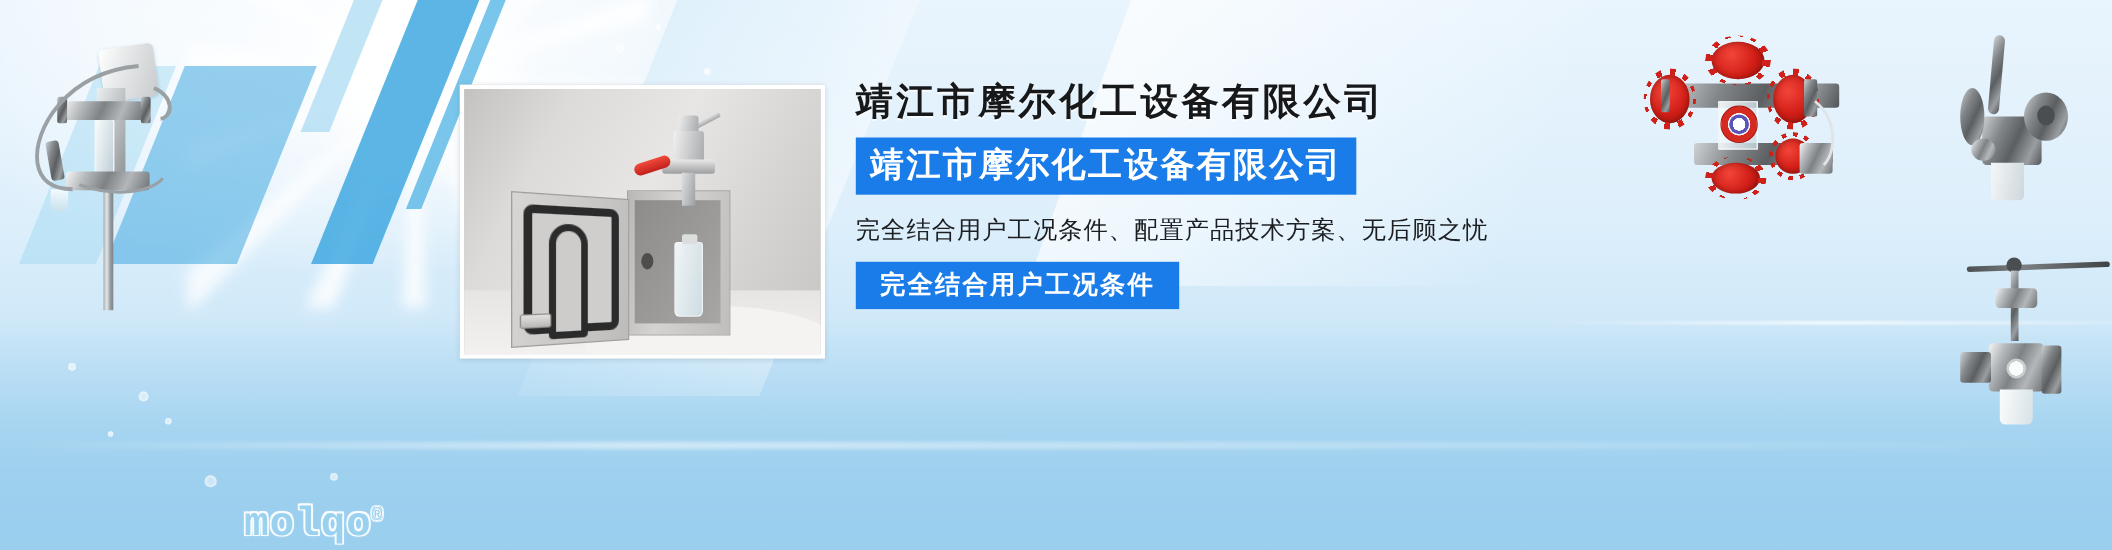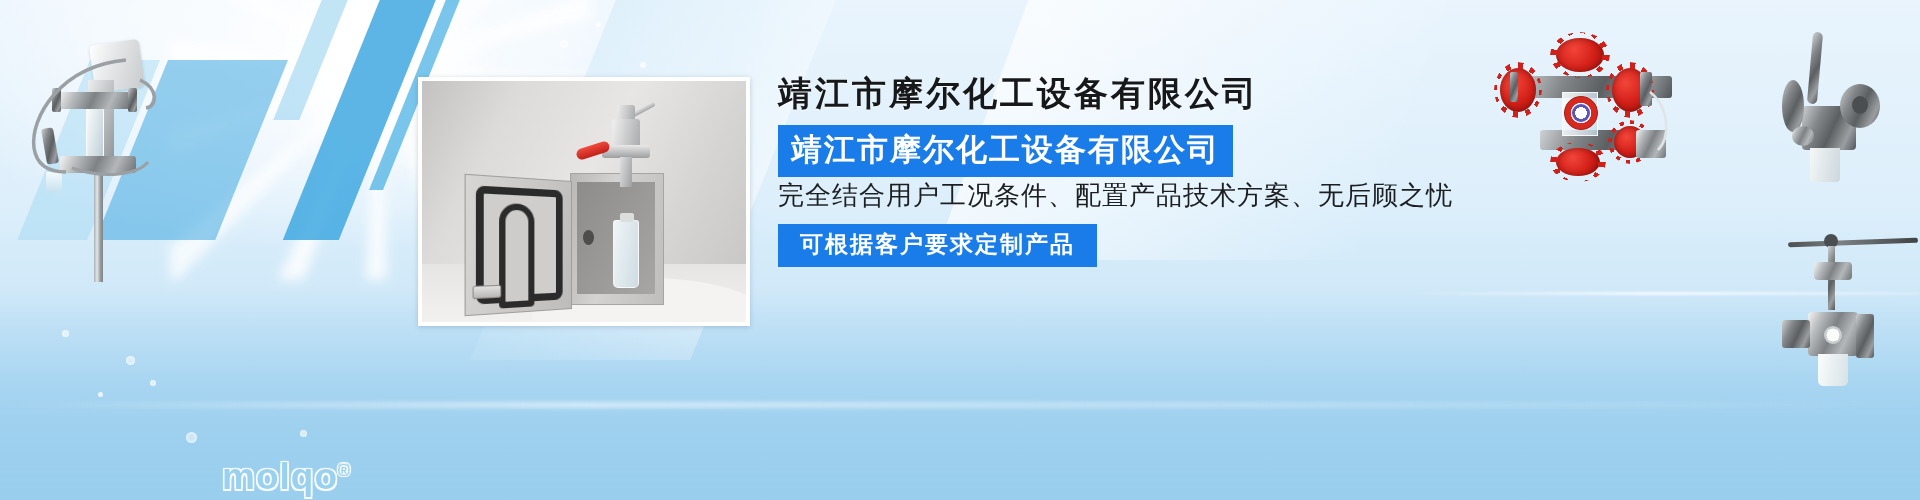--- a/index.html
+++ b/index.html
@@ -159,22 +159,22 @@
     background:#1a7ce8;
     color:#ffffff;
     font-weight:700;
     font-size:31px;
     line-height:38px;
     letter-spacing:2px;
     white-space:nowrap;
   }
 
   #tagline-secondary {
-    margin-top:2px;
-    font-size:26px;
+    margin-top:16px;
+    font-size:22px;
     line-height:32px;
     letter-spacing:1px;
     color:#1c1f22;
     white-space:nowrap;
   }
 
   #tagline-custom {
     display:inline-block;
     margin-top:13px;
     padding:5px 22px 7px 22px;
@@ -228,21 +228,21 @@
 
   #sampler-left { position:absolute; left:8px; top:22px; width:180px; height:260px; }
   #valve-cross  { position:absolute; left:1494px; top:34px; width:200px; height:136px; }
   #lever-valve  { position:absolute; left:1788px; top:22px; width:128px; height:160px; }
   #bottom-valve { position:absolute; left:1796px; top:226px; width:120px; height:160px; }
 
   .pole { position:absolute; background:linear-gradient(to right,#aab0b4,#e3e7e9 35%,#969c9f 70%,#7e8487); }
 
   #watermark {
     position:absolute; left:222px; top:456px;
-    font-family:Liberation Sans, sans-serif;
+    font-family:Liberation Mono, monospace;
     font-weight:700;
     font-size:37px;
     letter-spacing:1px;
     color:#9ad2ef;
     text-shadow:
       -1.5px -1.5px 0 #ffffff, 1.5px -1.5px 0 #ffffff,
       -1.5px 1.5px 0 #ffffff, 1.5px 1.5px 0 #ffffff,
       0 0 3px rgba(255,255,255,.9);
     opacity:.95;
   }
@@ -337,21 +337,21 @@
 
     <div id="company-title">靖江市摩尔化工设备有限公司</div>
 
     <div>
       <div id="tagline-primary">靖江市摩尔化工设备有限公司</div>
     </div>
 
     <div id="tagline-secondary">完全结合用户工况条件、配置产品技术方案、无后顾之忧</div>
 
     <div>
-      <div id="tagline-custom">可根据客户要求定制产品</div>
+      <div id="tagline-custom">完全结合用户工况条件</div>
     </div>
 
   </div>
 
   <div id="valve-cross">
     <div class="metal-d" style="position:absolute;left:22px;top:42px;width:156px;height:22px;border-radius:3px;"></div>
     <div class="metal-d" style="position:absolute;left:46px;top:96px;width:126px;height:20px;border-radius:3px;"></div>
     <div style="position:absolute;left:68px;top:58px;width:36px;height:44px;
                 background:linear-gradient(100deg,rgba(250,253,254,.9),rgba(200,220,230,.75));
                 border:1px solid rgba(255,255,255,.8);"></div>

